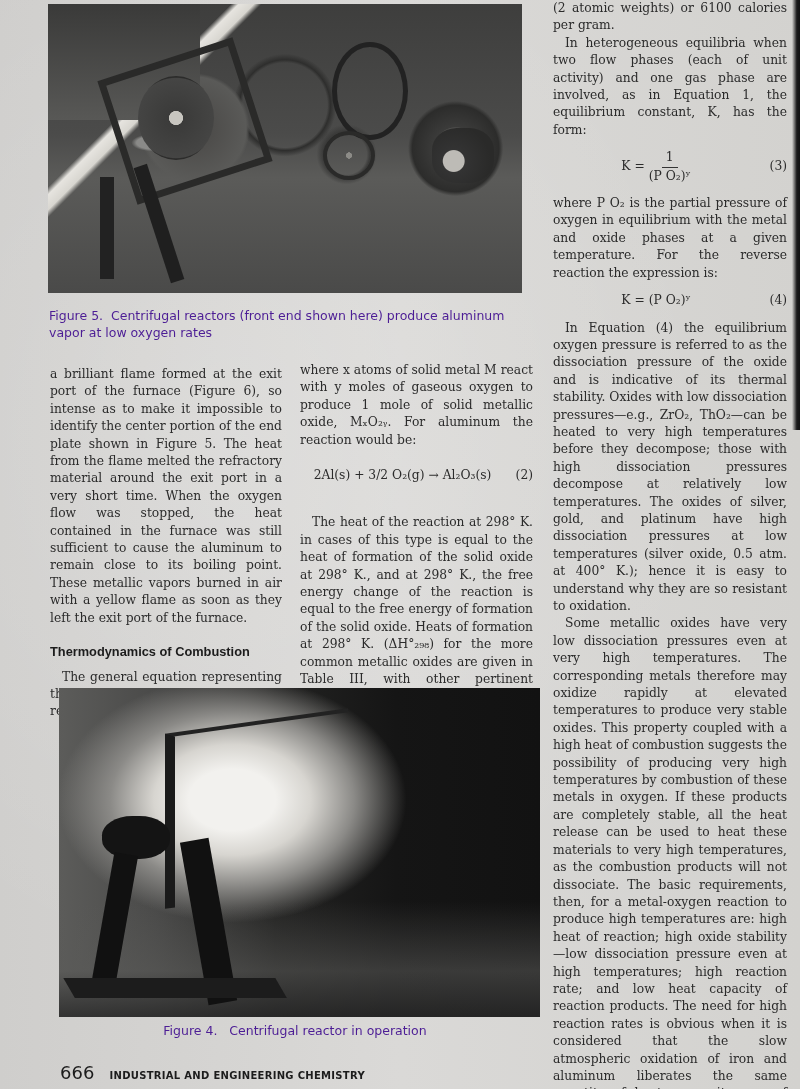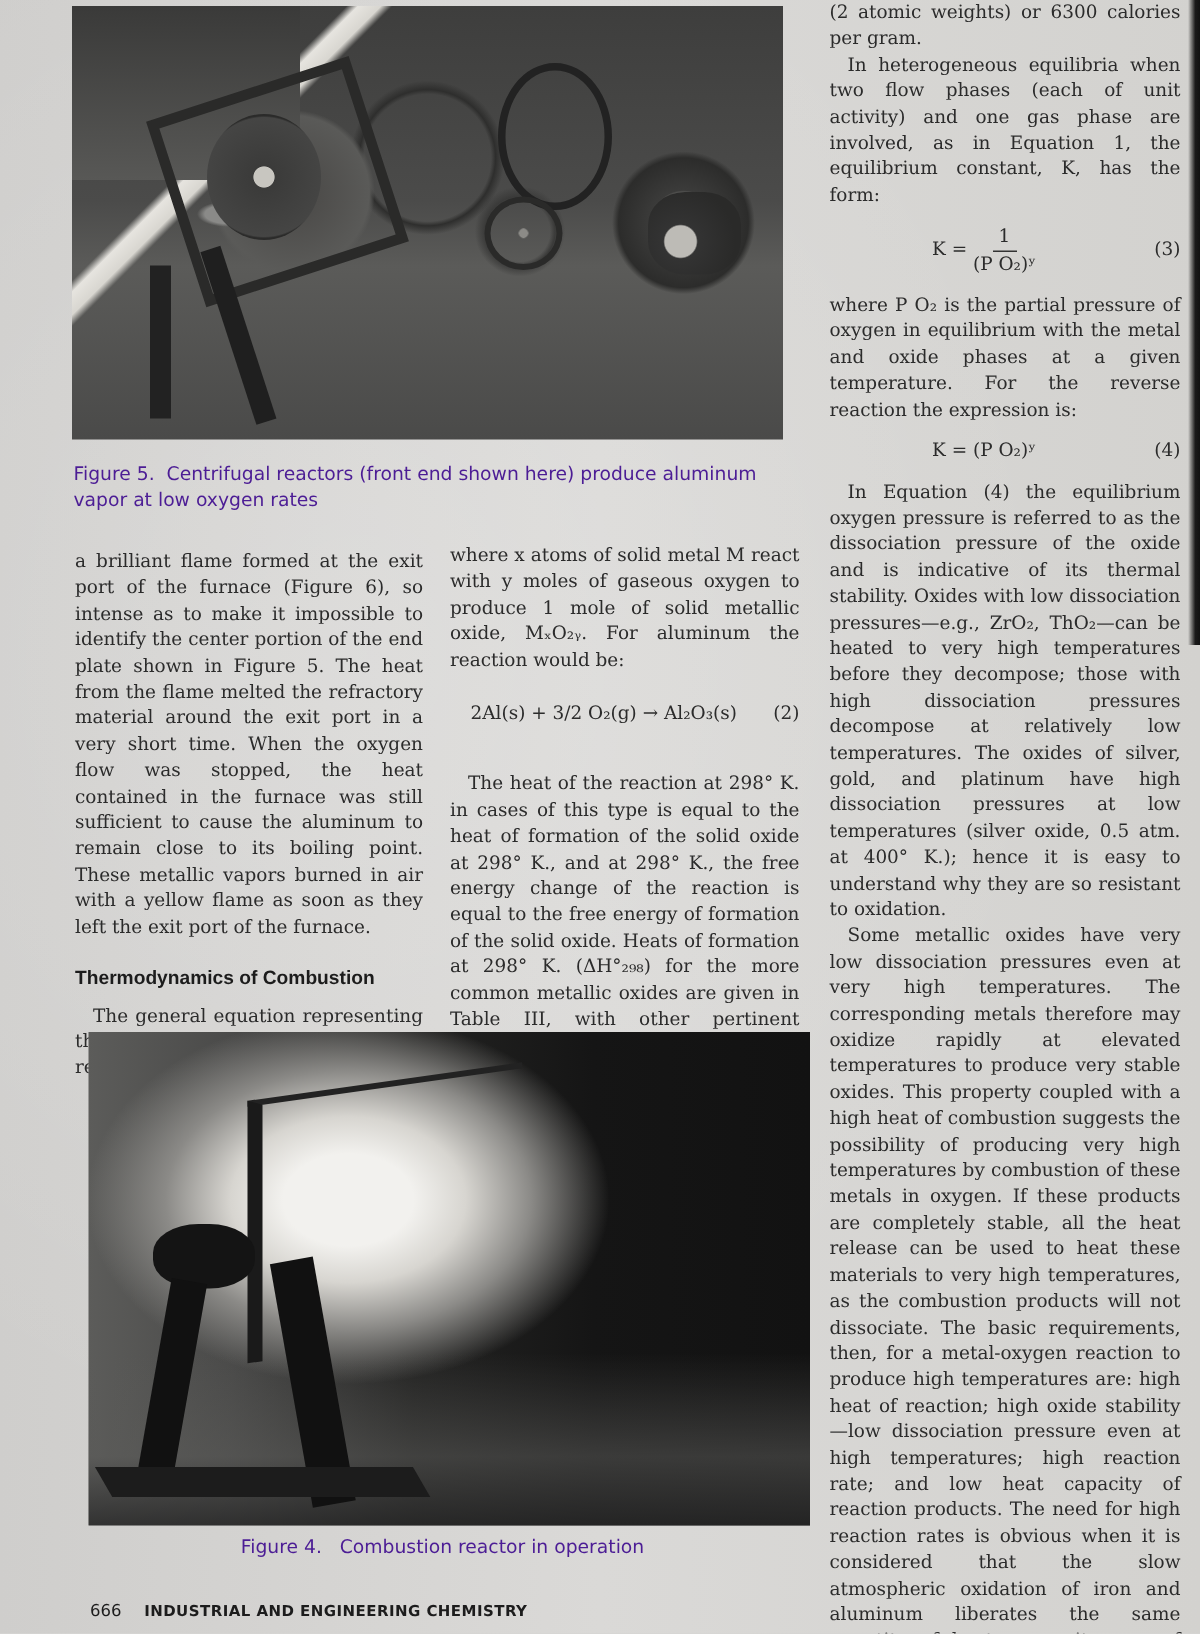--- a/index.html
+++ b/index.html
@@ -99,21 +99,21 @@
   .frac { display: inline-flex; flex-direction: column; align-items: center; vertical-align: middle; }
   .frac .top { border-bottom: 1px solid #333; padding: 0 4px; }
   .heading {
     font-family: Liberation Sans, sans-serif;
     font-weight: bold; font-size: 12.8px; margin: 16px 0 8px 0; text-indent: 0 !important; color: #1c1c1c;
   }
   .footer {
     position: absolute; left: 60px; top: 1062px;
     font-family: "DejaVu Sans", "Liberation Sans", sans-serif; color: #1c1c1c;
   }
-  .footer .pnum { font-size: 11px; margin-right: 10px; }
+  .footer .pnum { font-size: 18px; margin-right: 10px; }
   .footer .journal { font-size: 10px; font-weight: bold; letter-spacing: 0.3px; }
 </style>
 </head>
 <body>
 
 <div class="page-bg"></div>
 <div class="right-edge"></div>
 
 <div class="photo" id="fig5" title="Photograph of centrifugal reactor apparatus with drive wheels, belt and motor">
   <div class="shade-left"></div>
@@ -144,21 +144,21 @@
 <div class="col" id="col2">
   <p class="noindent">where x atoms of solid metal M react with y moles of gaseous oxygen to produce 1 mole of solid metallic oxide, MₓO₂ᵧ. For aluminum the reaction would be:</p>
   <div class="eq" style="margin:18px 0 30px 0">
     <span class="expr">2Al(s) + 3/2 O₂(g) → Al₂O₃(s)</span>
     <span class="num">(2)</span>
   </div>
   <p>The heat of the reaction at 298° K. in cases of this type is equal to the heat of formation of the solid oxide at 298° K., and at 298° K., the free energy change of the reaction is equal to the free energy of formation of the solid oxide. Heats of formation at 298° K. (ΔH°₂₉₈) for the more common metallic oxides are given in Table III, with other pertinent properties. These heats of formation are used to calculate heats of combustion—the heat of combustion of aluminum is 400,200 calories divided by 54 grams</p>
 </div>
 
 <div class="col" id="col3">
-  <p class="noindent">(2 atomic weights) or 6300 calories per gram.</p>
+  <p class="noindent">(2 atomic weights) or 6100 calories per gram.</p>
   <p>In heterogeneous equilibria when two flow phases (each of unit activity) and one gas phase are involved, as in Equation 1, the equilibrium constant, K, has the form:</p>
   <div class="eq">
     <span class="expr">
       <span>K =</span>
       <span class="frac">
         <span class="top">1</span>
         <span>(P O₂)ʸ</span>
       </span>
     </span>
     <span class="num">(3)</span>
@@ -177,19 +177,19 @@
   <div class="floor"></div>
   <div class="plate"></div>
   <div class="hub"></div>
   <div class="leg1"></div>
   <div class="leg2"></div>
   <div class="base"></div>
 </div>
 
 <div class="caption" id="cap6">
   <span>Figure 4.</span>&nbsp;&nbsp;
-  <span>Combustion reactor in operation</span>
+  <span>Centrifugal reactor in operation</span>
 </div>
 
 <div class="footer">
   <span class="pnum">666</span>
   <span class="journal">INDUSTRIAL AND ENGINEERING CHEMISTRY</span>
 </div>
 
 </body></html>

